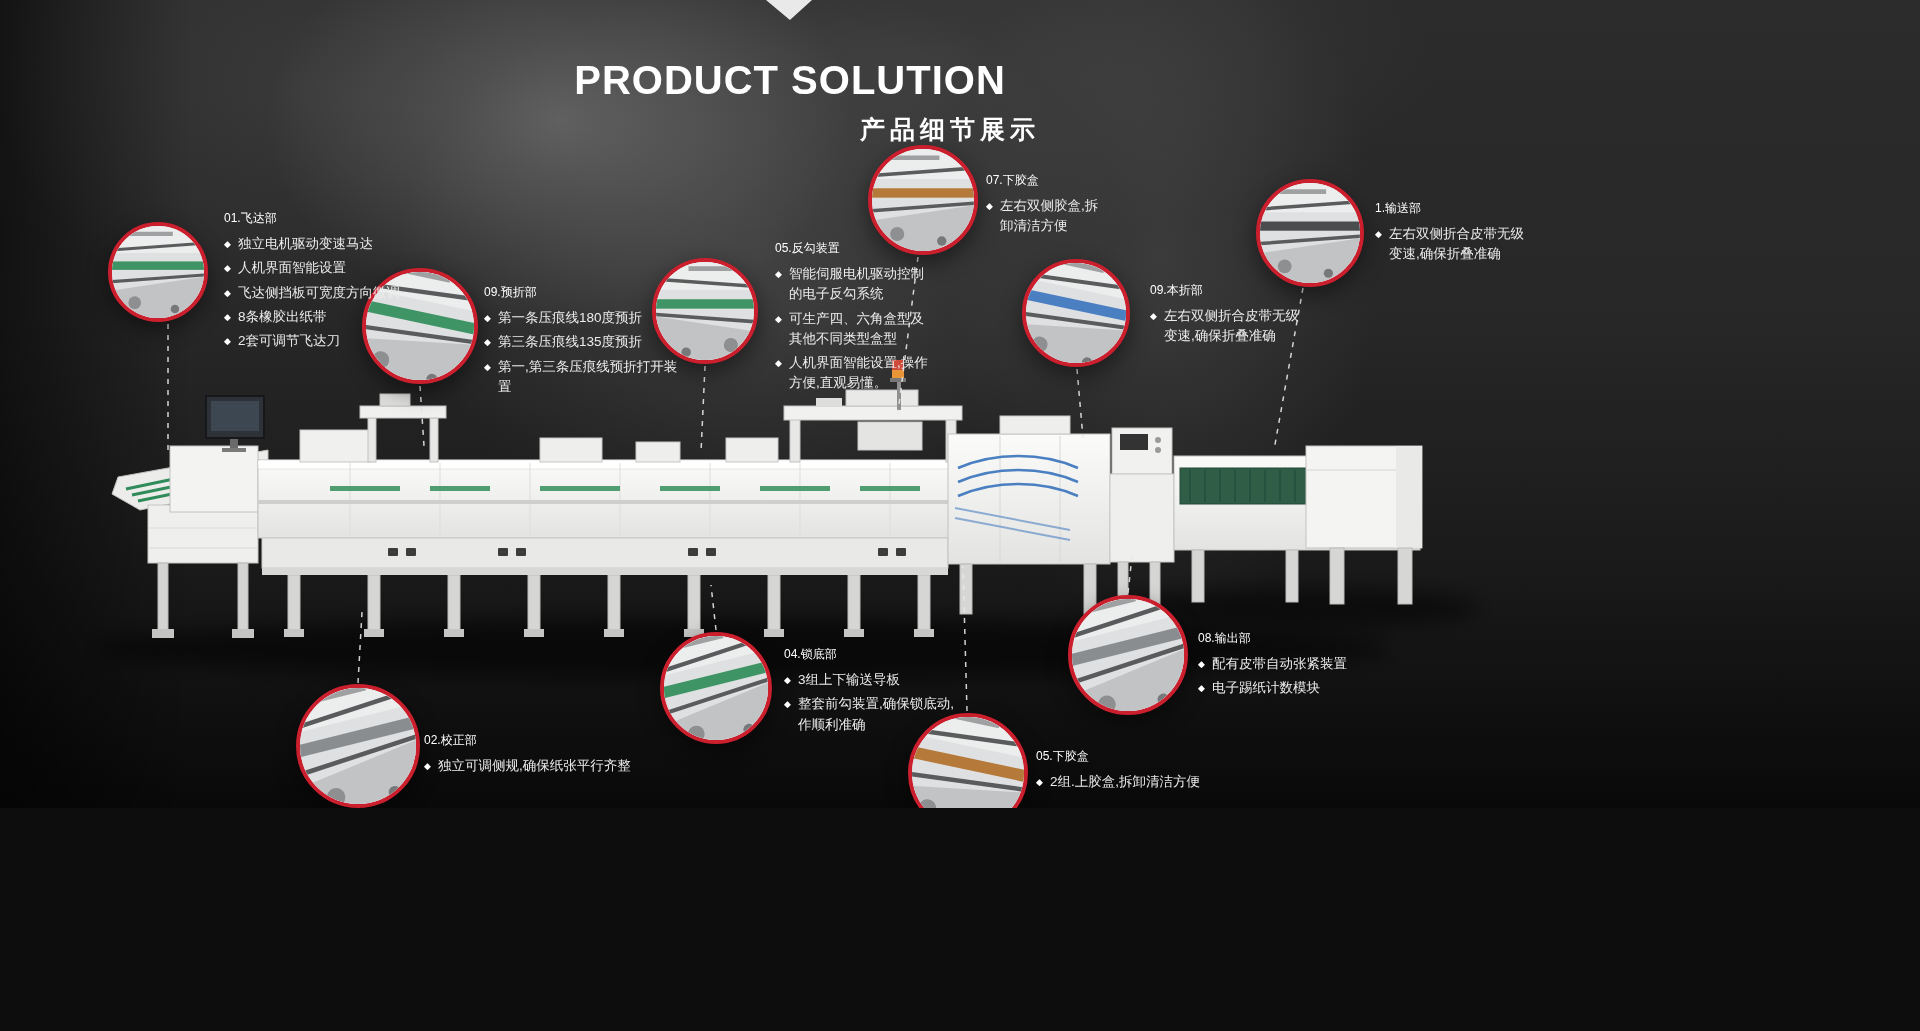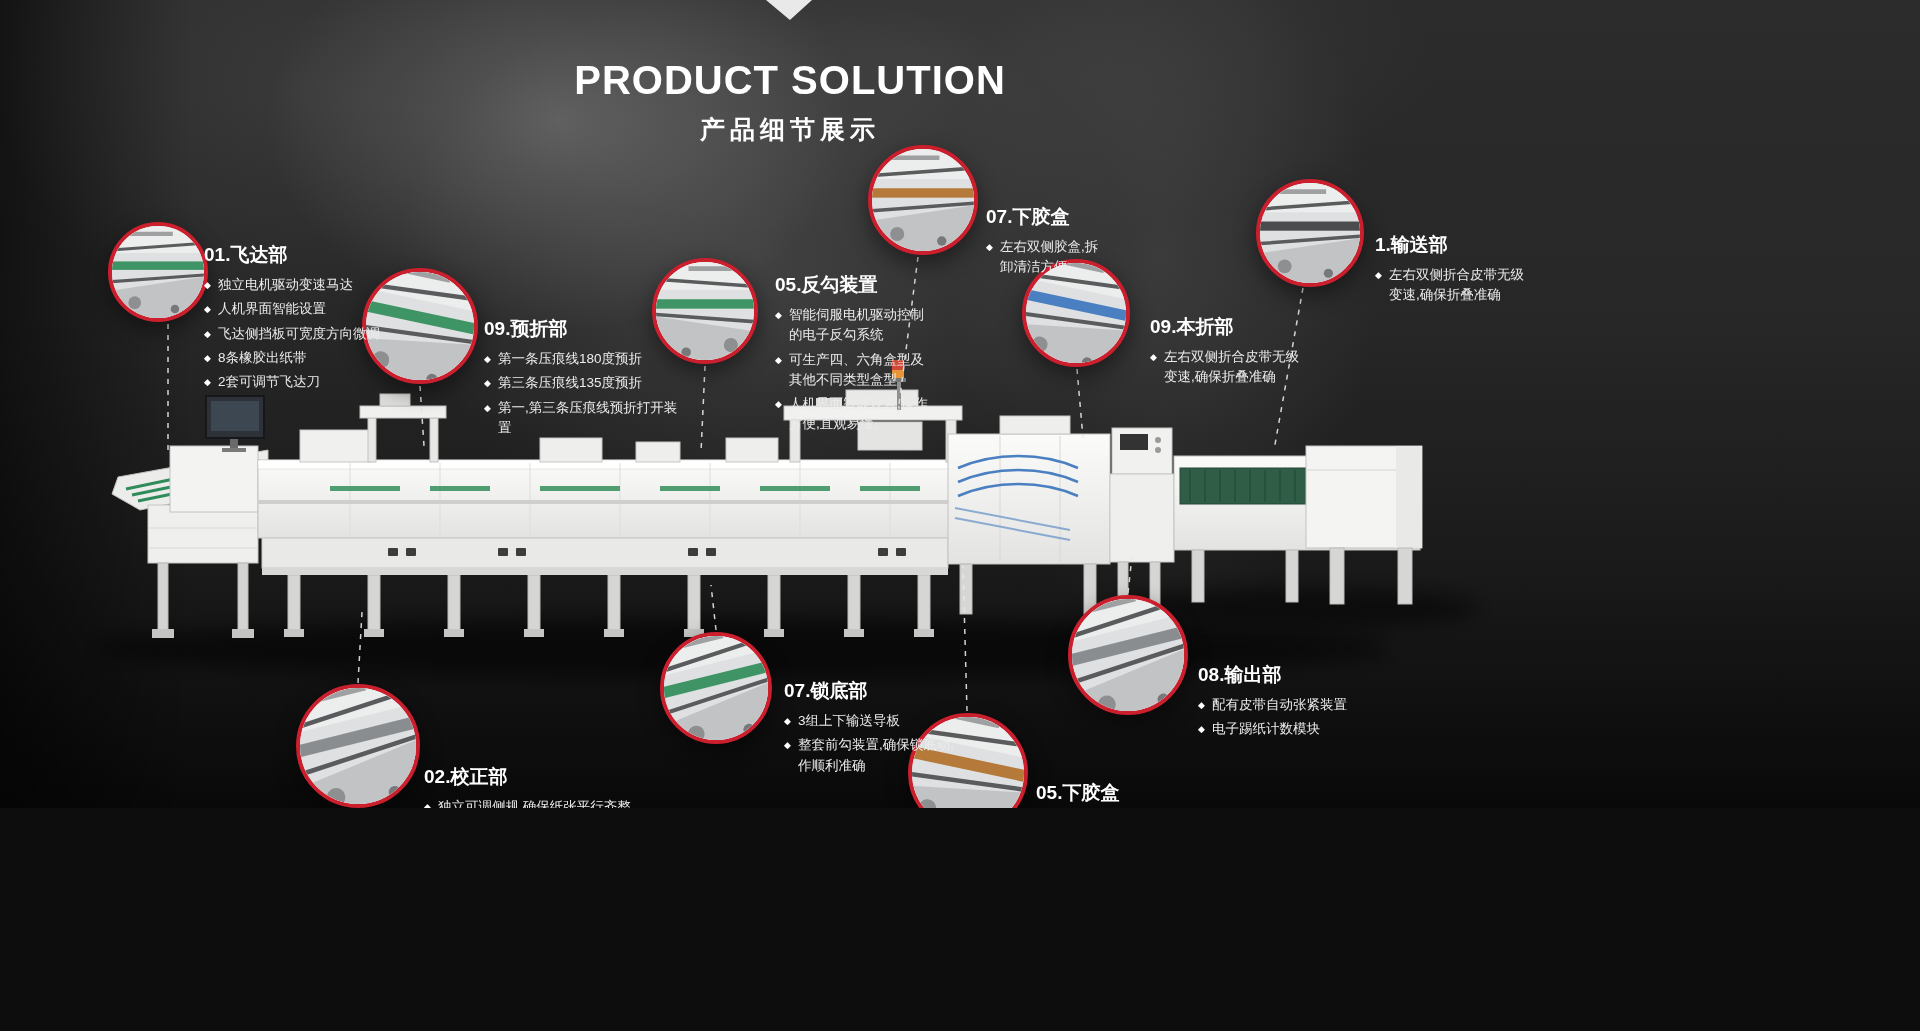--- a/index.html
+++ b/index.html
@@ -14,39 +14,39 @@
       radial-gradient(ellipse 720px 260px at 930px 60px, rgba(110,110,110,.24), transparent 70%),
       radial-gradient(ellipse 420px 320px at 300px 90px, rgba(120,120,120,.18), transparent 72%),
       linear-gradient(90deg, rgba(0,0,0,.55), transparent 10%),
       linear-gradient(180deg, #2c2c2c 0%, #272727 40%, #1b1b1b 68%, #090909 100%);
   }
   .machine-layer{ position:absolute; left:0; top:0; z-index:1; }
 
   
   .header{ position:absolute; left:540px; top:58px; width:500px; text-align:center; z-index:3; }
   .header .title{ color:#fff; font-size:40px; font-weight:bold; letter-spacing:1px; }
-  .header .subtitle{ color:#fff; font-size:25px; font-weight:bold; letter-spacing:5px; margin-top:10px; }
+  .header .subtitle{ color:#fff; font-size:25px; font-weight:bold; letter-spacing:5px; margin-top:10px;text-align:right; }
 
   .top-deco{ position:absolute; left:766px; top:0; width:46px; height:20px; background:#e9e9e9;
     clip-path:polygon(0 0,100% 0,52% 100%); z-index:3; }
 
   
   .circle{
     position:absolute; border-radius:50%; border:4px solid #cb1f2e; overflow:hidden;
     background:#dfe0e1; z-index:2; box-shadow:0 8px 22px rgba(0,0,0,.45);
   }
   .circle svg{ width:100%; height:100%; display:block; }
   .v1 svg{ transform:scale(1.15); }
   .v2 svg{ transform:rotate(-14deg) scale(1.32); }
   .v3 svg{ transform:rotate(12deg) scale(1.32); }
   .vf svg{ transform:scaleX(-1) scale(1.2); }
 
   
   .ctext{ position:absolute; z-index:2; }
-  .ct{ font-size:19px; font-weight:bold; color:#fff; margin-bottom:7px;margin-top:32px; }
+  .ct{ font-size:12px; font-weight:normal; color:#fff; margin-bottom:7px; }
   .b{ display:flex; gap:7px; font-size:13.5px; color:#ececec; line-height:1.5; margin-bottom:4px; }
   .dm{ flex:0 0 auto; font-size:9px; line-height:20px; color:#fff; }
   .hidden-defs{ position:absolute; width:0; height:0; overflow:hidden; }
 </style>
 </head>
 <body>
 
 <div class="stage">
 
   <svg class="hidden-defs" aria-hidden="true">
@@ -263,21 +263,21 @@
     <svg viewBox="0 0 100 100" preserveAspectRatio="xMidYMid slice">
         <use href="#mphoto"></use>
       </svg>
   </div>
   <div class="circle v1" style="left:1256px; top:179px; width:108px; height:108px; --bar:#4a4c4e">
     <svg viewBox="0 0 100 100" preserveAspectRatio="xMidYMid slice">
         <use href="#mphoto"></use>
       </svg>
   </div>
 
-  <div class="ctext" style="left:204px; top:210px; width:215px">
+  <div class="ctext" style="left:224px; top:210px; width:215px">
     <div class="ct">01.飞达部</div>
     <div class="b">
         <span class="dm">◆</span>
         <span>独立电机驱动变速马达</span>
       </div>
     <div class="b">
         <span class="dm">◆</span>
         <span>人机界面智能设置</span>
       </div>
     <div class="b">
@@ -312,21 +312,21 @@
         <span class="dm">◆</span>
         <span>第三条压痕线135度预折</span>
       </div>
     <div class="b">
         <span class="dm">◆</span>
         <span>第一,第三条压痕线预折打开装置</span>
       </div>
   </div>
 
   <div class="ctext" style="left:784px; top:646px; width:180px">
-    <div class="ct">07.锁底部</div>
+    <div class="ct">04.锁底部</div>
     <div class="b">
         <span class="dm">◆</span>
         <span>3组上下输送导板</span>
       </div>
     <div class="b">
         <span class="dm">◆</span>
         <span>整套前勾装置,确保锁底动,作顺利准确</span>
       </div>
   </div>
 

